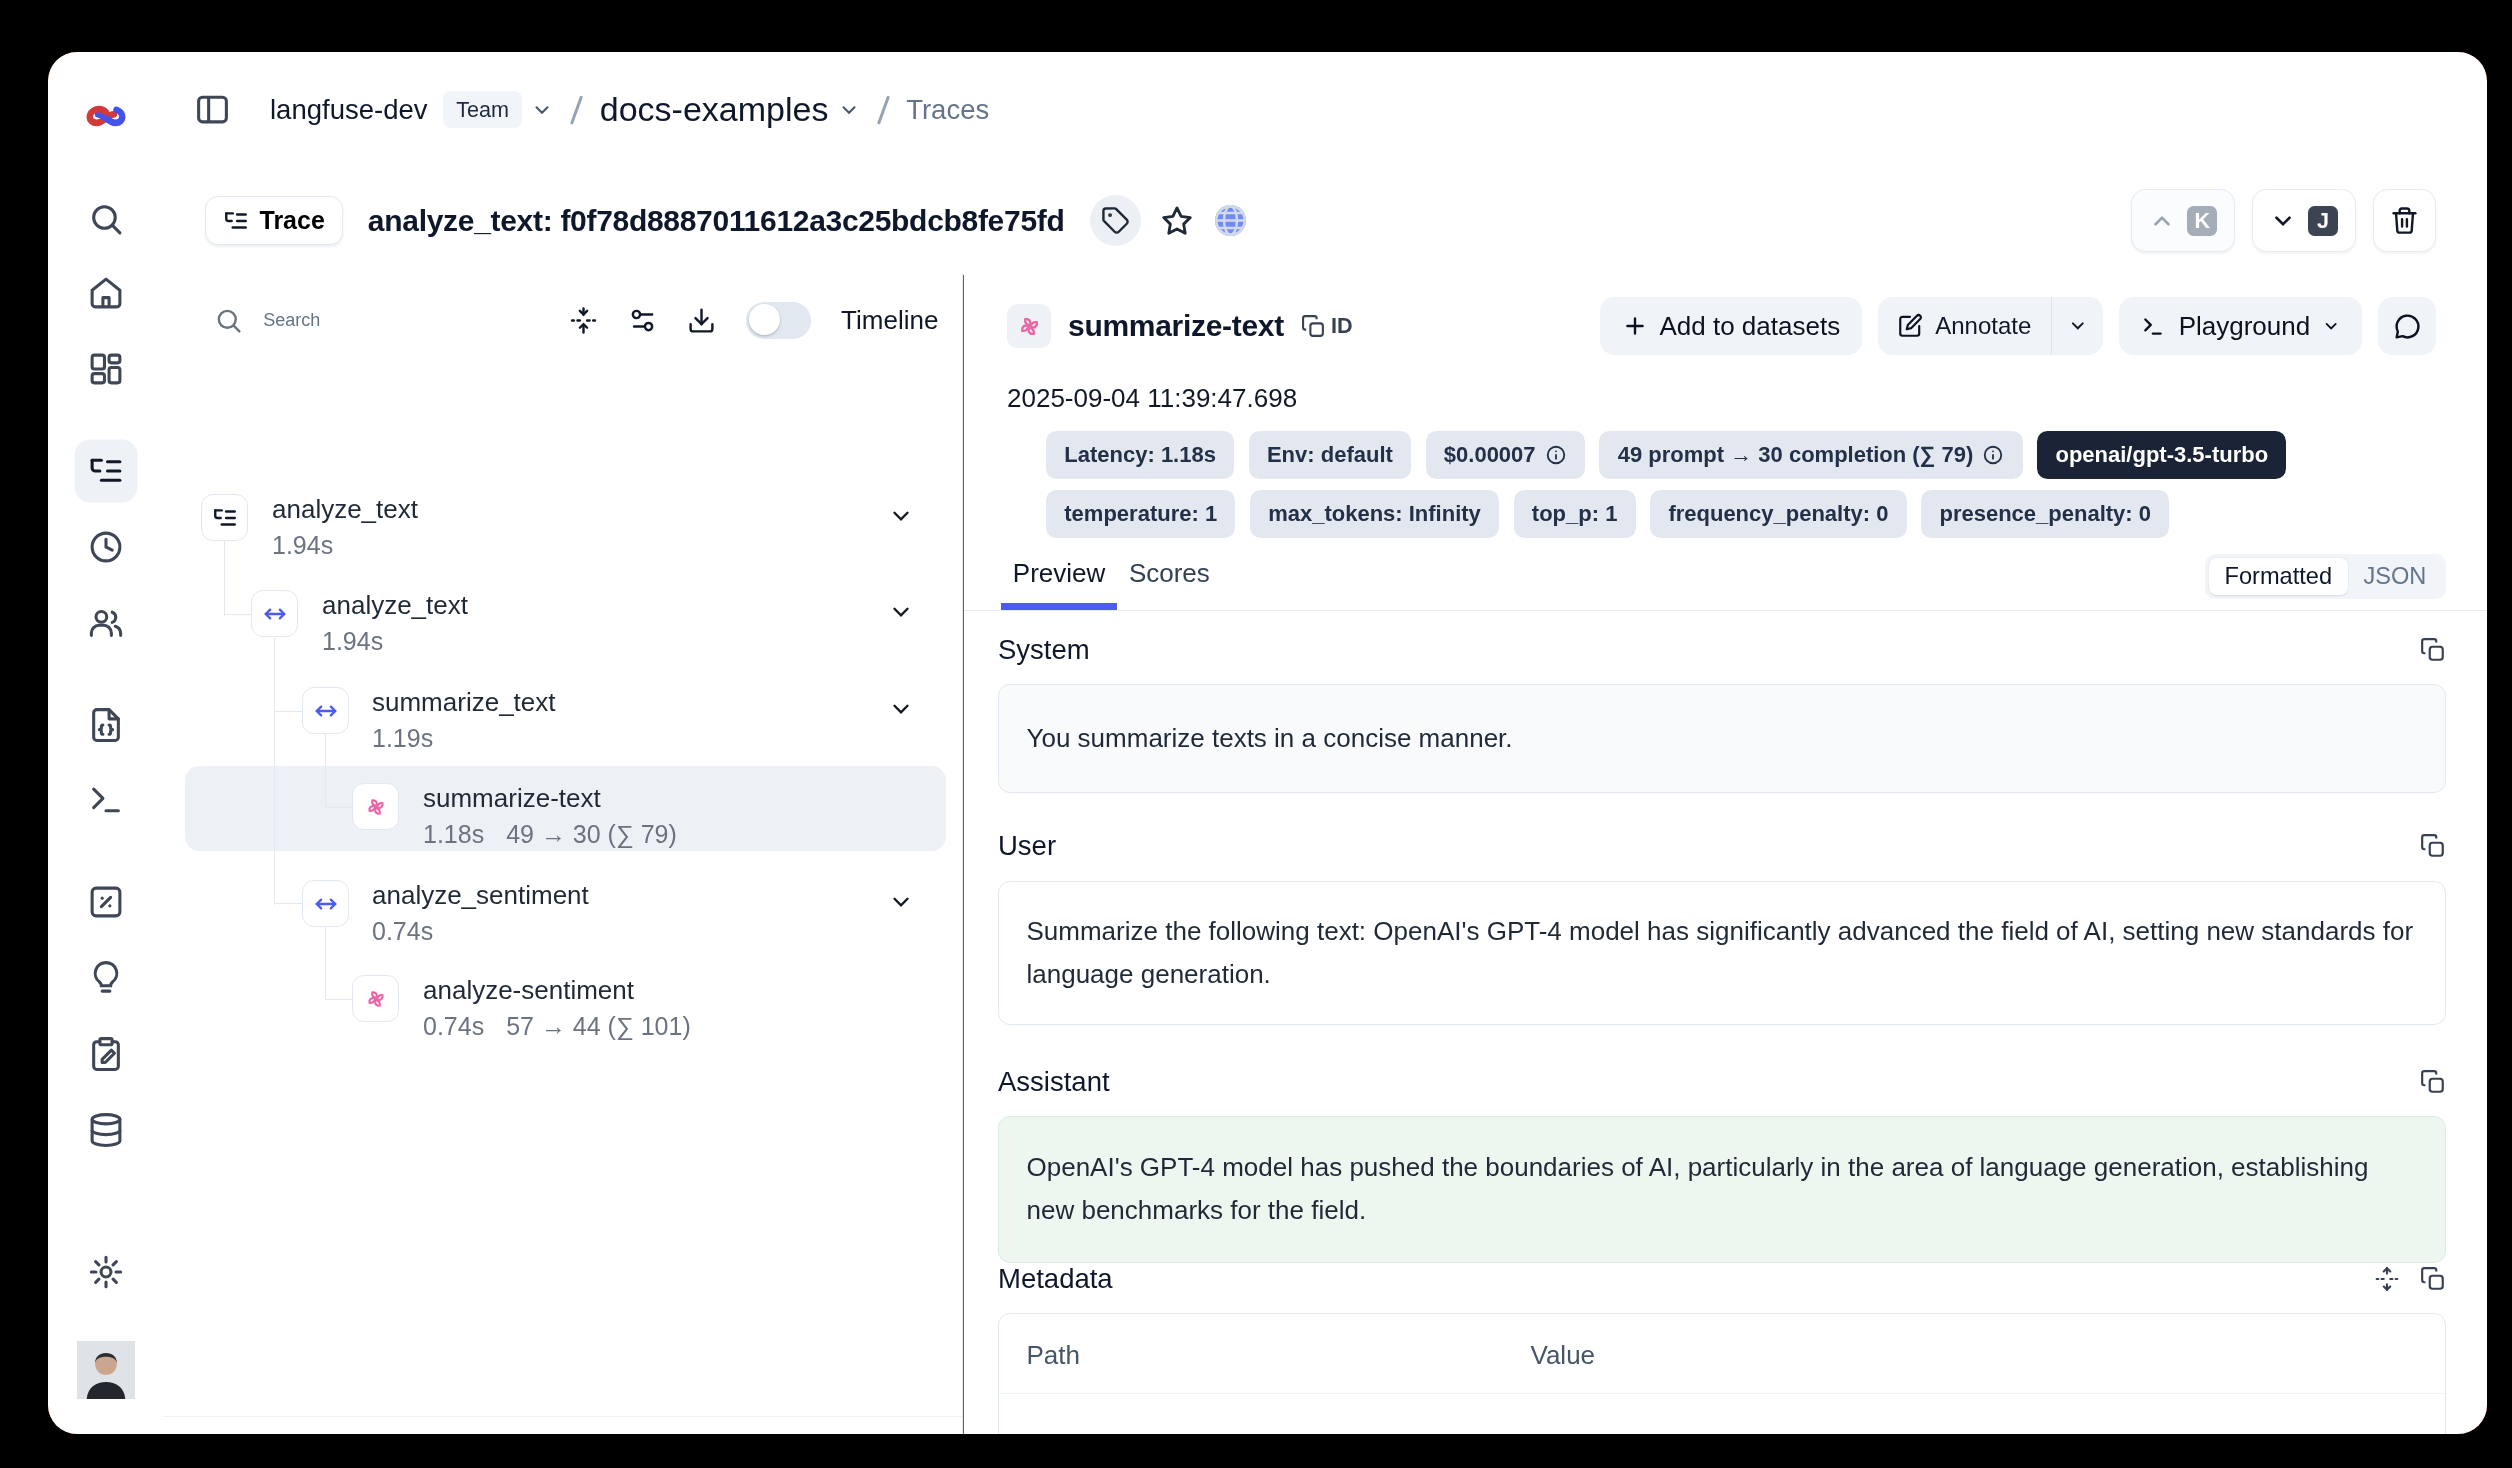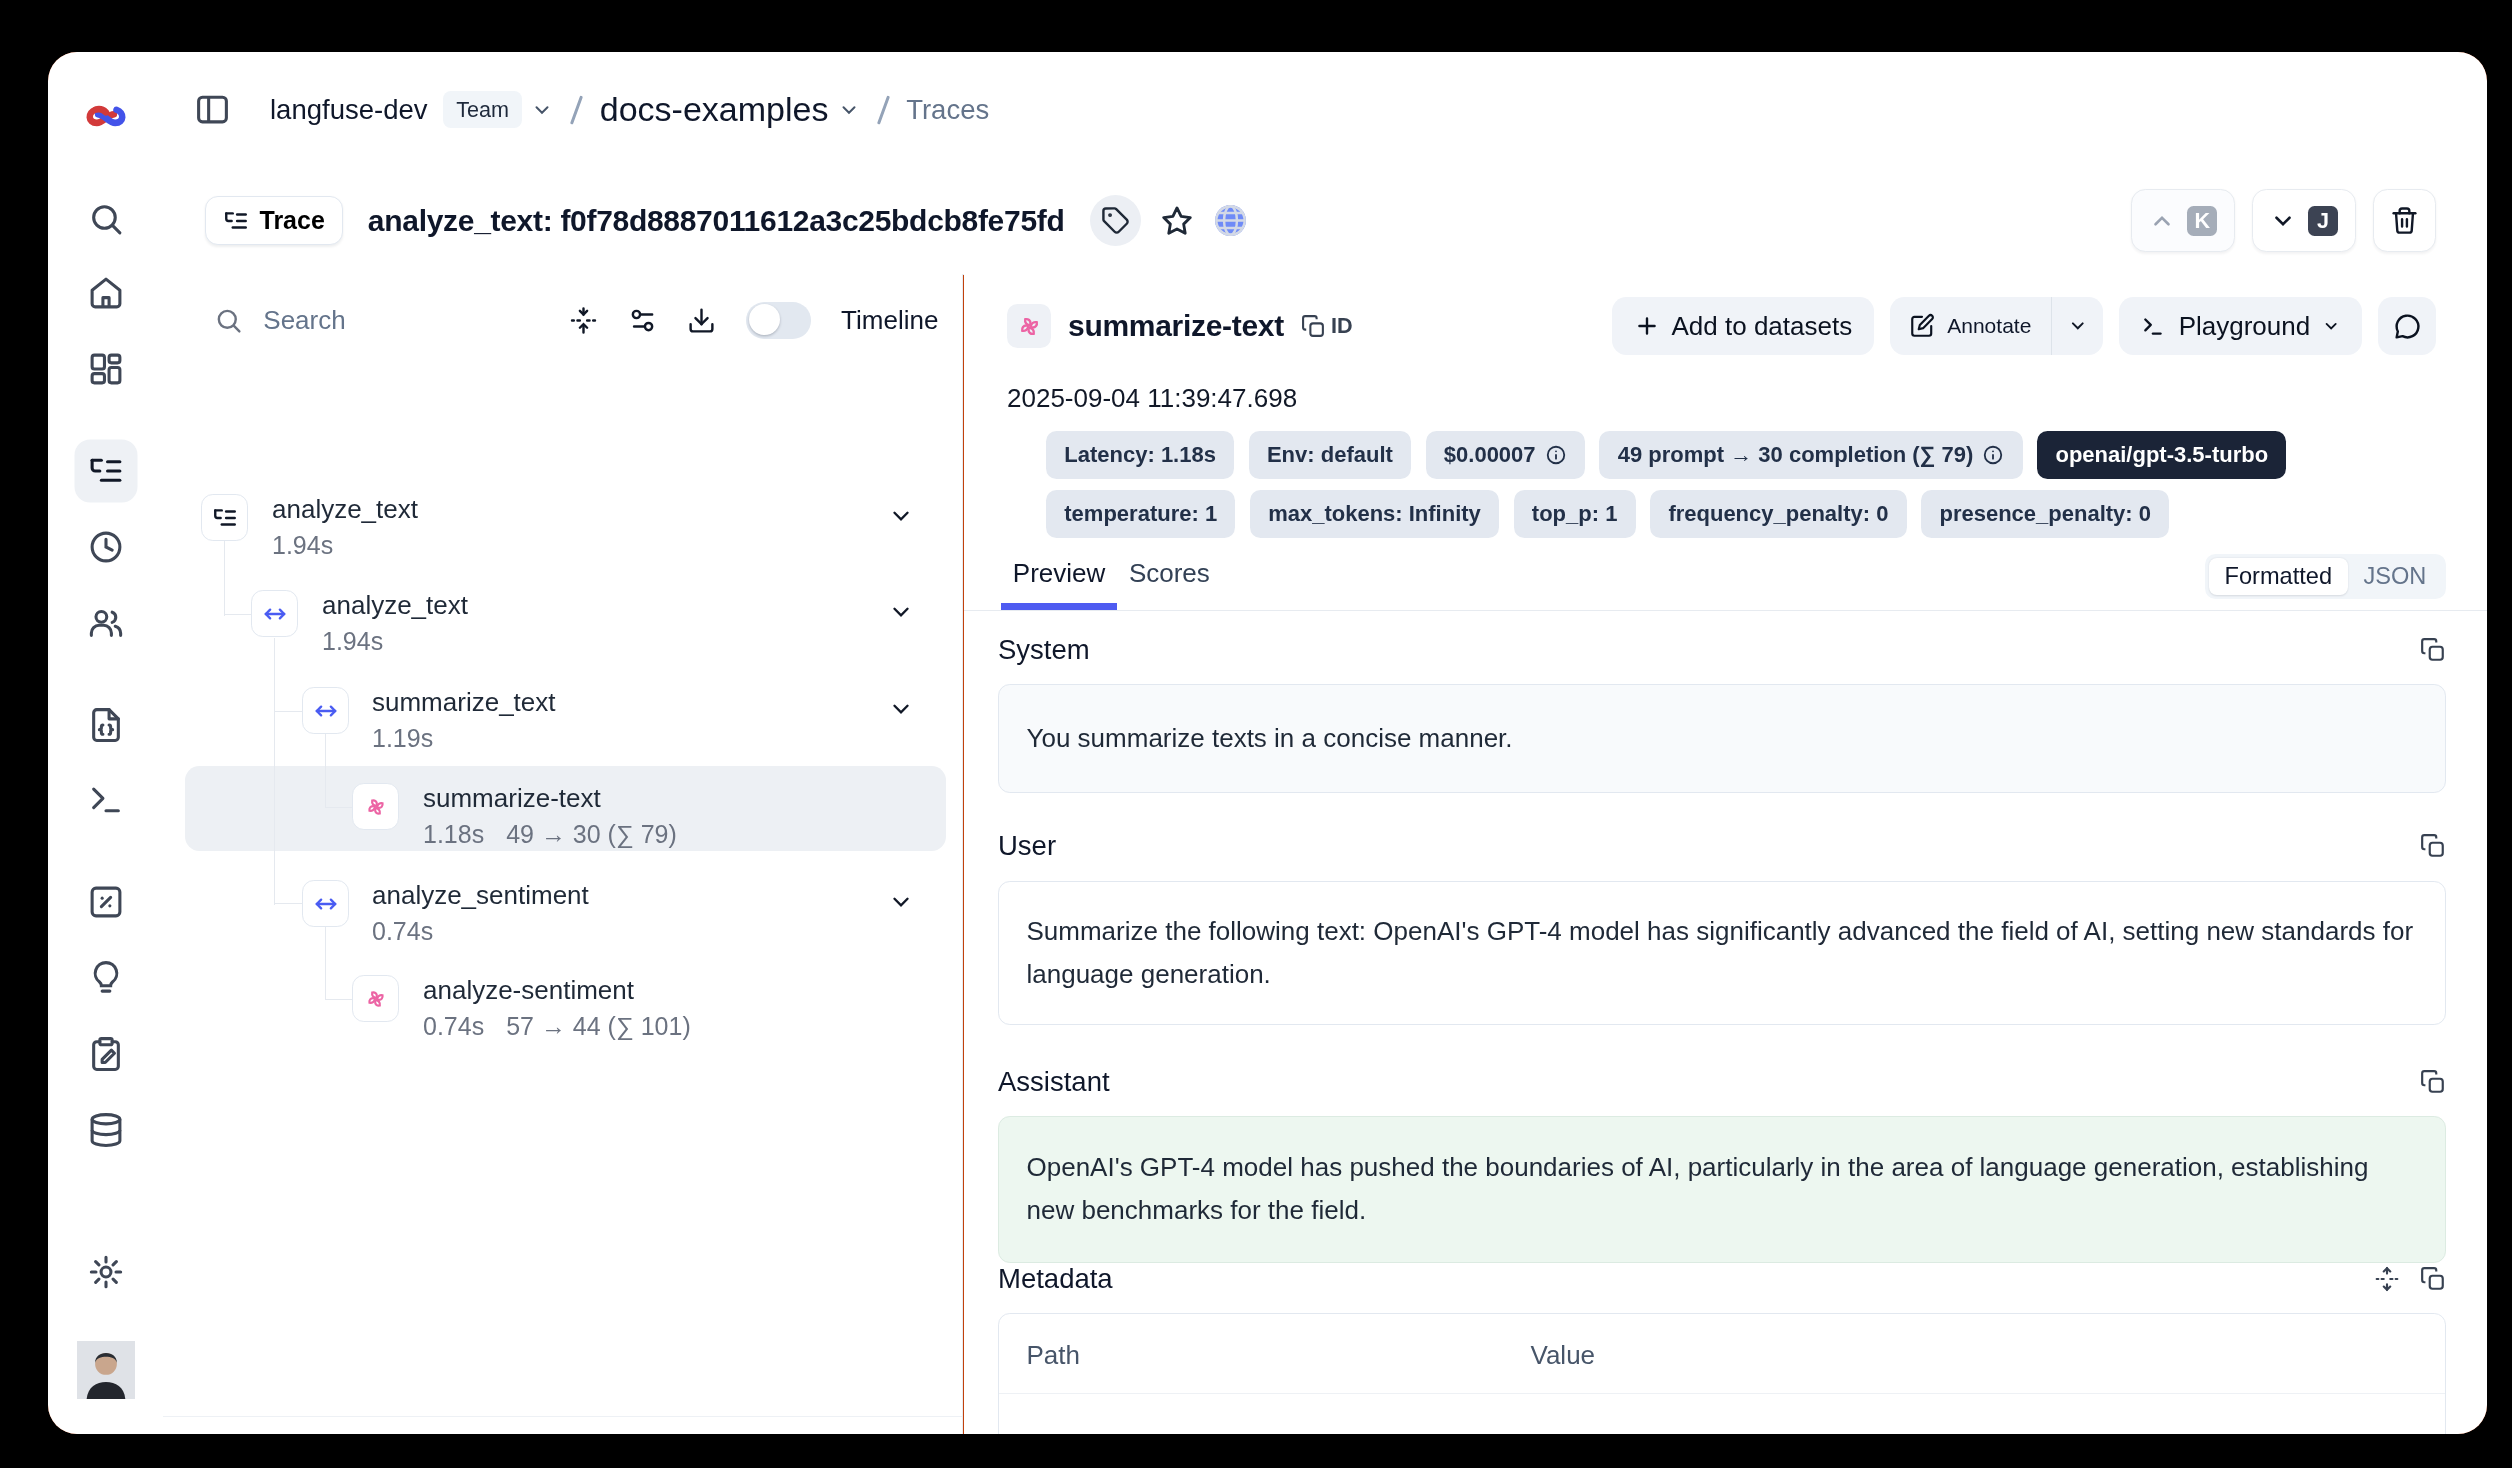--- a/index.html
+++ b/index.html
@@ -31,21 +31,21 @@
   .nav-btn{height:63px;border-radius:14.4px;border:1.3px solid #e7ebf0;display:flex;align-items:center;justify-content:center;gap:11.8px;padding:0 17px;background:#fff;box-shadow:0 1.3px 2.6px rgba(15,23,42,.05);}
   .nav-btn.dim{background:#fbfcfe;}
   .key-badge{width:30px;height:30px;border-radius:6.5px;color:#fff;font-size:21.6px;font-weight:700;display:flex;align-items:center;justify-content:center;}
   .key-k{background:#a5adb9;}
   .key-j{background:#3c4353;}
 
   
   .tree-pane{position:absolute;left:115px;top:222px;width:799px;bottom:0;border-right:1.3px solid #e7ebf0;background:#fff;}
   .tree-pane::after{content:"";position:absolute;left:0;right:0;bottom:17px;height:1.3px;background:#eef1f5;}
   .search-row{position:absolute;left:0;right:0;top:0;height:92px;display:flex;align-items:center;padding:0 23.6px 0 51px;}
-  .search-input{border:none;outline:none;font-size:26px;margin-left:18.3px;width:196px;color:#0f172a;font-family:inherit;background:transparent;}
+  .search-input{border:none;outline:none;font-size:18px;margin-left:18.3px;width:196px;color:#0f172a;font-family:inherit;background:transparent;}
   .search-input::placeholder{color:#64748b;}
   .srch-icons{margin-left:auto;display:flex;align-items:center;gap:30px;color:#111827;}
   .toggle{width:65px;height:37px;border-radius:18.3px;background:#e2e8f0;position:relative;}
   .toggle .knob{position:absolute;left:2.6px;top:2.6px;width:31px;height:31px;border-radius:15.7px;background:#fff;box-shadow:0 1.3px 2.6px rgba(15,23,42,.25);}
   .timeline-label{font-size:26px;color:#0f172a;}
 
   .tree-body{position:absolute;left:0;right:0;top:92px;bottom:0;}
   .sel-highlight{position:absolute;left:22px;width:761px;top:400px;height:85px;background:#edf0f4;border-radius:14.4px;}
   .titem{position:absolute;left:0;right:0;height:97px;}
   .tbox{position:absolute;top:0;width:47px;height:47px;border-radius:11.8px;background:#fff;border:1.3px solid #e2e8f0;display:flex;align-items:center;justify-content:center;box-sizing:border-box;}
@@ -58,21 +58,21 @@
   
   .main-pane{position:absolute;left:916px;top:222px;right:0;bottom:0;background:#fff;}
   .obs-header{position:absolute;left:0;right:0;top:15.7px;height:73px;display:flex;align-items:center;padding:0 51px 0 43px;}
   .gen-badge{width:44px;height:44px;border-radius:10.5px;background:#eef1f6;display:flex;align-items:center;justify-content:center;}
   .obs-title{font-size:30px;font-weight:600;margin-left:17px;letter-spacing:-0.3px;}
   .id-group{display:flex;align-items:center;gap:5.2px;margin-left:17px;color:#374151;}
   .id-label{font-size:21.6px;font-weight:600;}
   .hdr-actions{margin-left:auto;display:flex;align-items:center;gap:15.7px;}
   .soft-btn{height:58px;background:#f0f3f8;border-radius:14.4px;display:flex;align-items:center;gap:11.8px;padding:0 22px;font-size:26px;font-weight:500;color:#0b1220;}
   .split-btn{height:58px;background:#f0f3f8;border-radius:14.4px;display:flex;align-items:stretch;overflow:hidden;}
-  .split-main{display:flex;align-items:center;gap:11.8px;padding:0 19.6px;font-size:21px;font-weight:500;}
+  .split-main{display:flex;align-items:center;gap:11.8px;padding:0 19.6px;font-size:24px;font-weight:500;}
   .split-sep{width:1.3px;background:#dde3ea;margin:0;}
   .split-chev{display:flex;align-items:center;padding:0 15.7px;color:#111827;}
   .sq-btn{width:58px;height:58px;background:#f0f3f8;border-radius:14.4px;display:flex;align-items:center;justify-content:center;}
 
   .obs-ts{position:absolute;left:43px;top:109px;font-size:26px;font-weight:500;color:#111827;}
   .badges-row{position:absolute;left:41px;right:41px;display:flex;gap:14.4px;flex-wrap:nowrap;margin-left:41px;}
   .badges-row.r1{top:157px;}
   .badges-row.r2{top:216px;}
   .badge{height:48px;background:#e3e8f0;border-radius:10.5px;display:flex;align-items:center;gap:9.2px;padding:0 18.3px;font-size:22px;font-weight:600;color:#223048;white-space:nowrap;}
   .badge.dark{background:#1b2437;color:#fff;}

